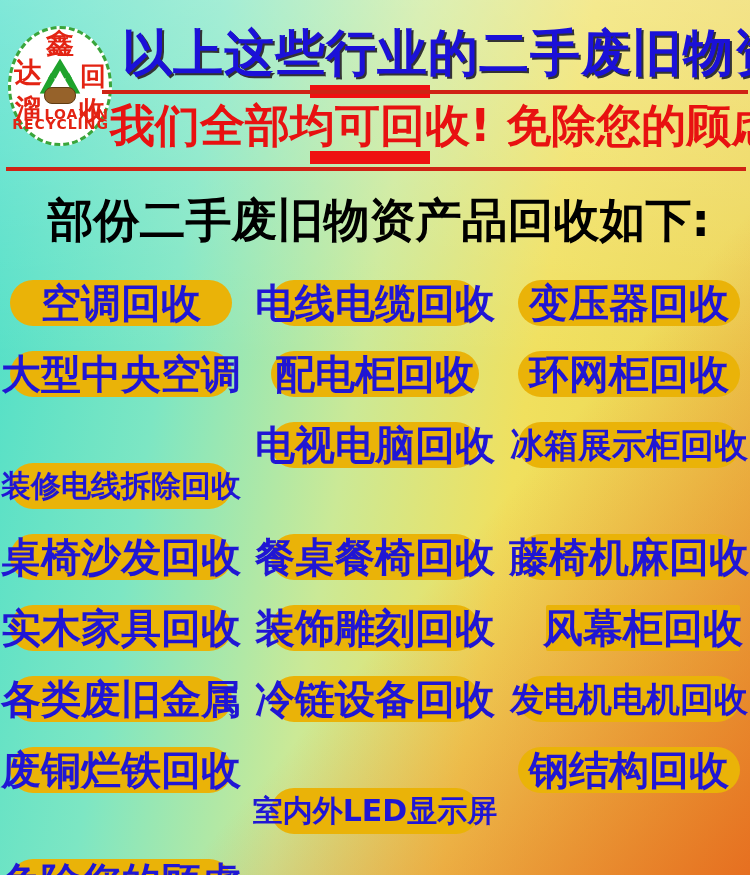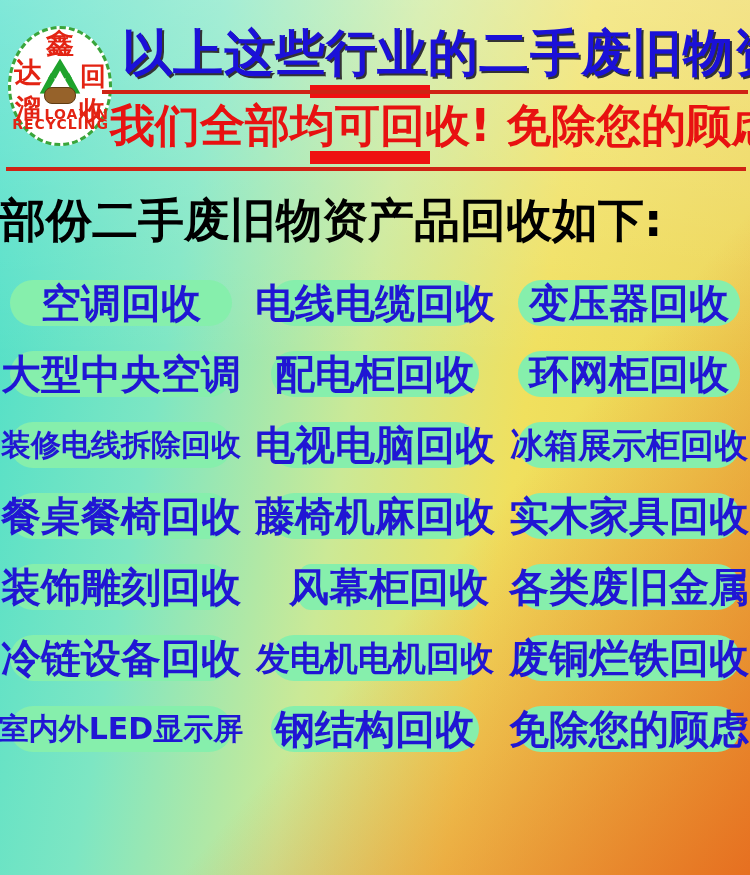--- a/index.html
+++ b/index.html
@@ -44,38 +44,38 @@
     white-space:nowrap;line-height:1.1;
   }
   .rline{position:absolute;height:4px;background:#cf2315;}
   .rline1{left:102px;top:90px;width:646px;}
   .rline2{left:6px;top:167px;width:740px;}
   .rbar{position:absolute;width:120px;height:13px;background:#ee1111;}
   .rbar1{left:310px;top:85px;}
   .rbar2{left:310px;top:151px;}
   
   .section-title{
-    position:absolute;left:0;top:190px;width:710px;text-align:left;
+    position:absolute;left:0;top:190px;width:710px;text-align:right;
     color:#000;font-size:46px;font-weight:900;letter-spacing:0px;white-space:nowrap;
   }
   
   .grid{
     position:absolute;left:10px;top:280px;width:730px;
     display:grid;grid-template-columns:222px 208px 222px;
     column-gap:39px;row-gap:25px;
   }
   .pill{
-    height:46px;background:#86efac;border-radius:23px;
+    height:46px;background:#eab308;border-radius:23px;
     display:flex;align-items:center;justify-content:center;
     color:#2016d4;font-weight:900;font-size:40px;white-space:nowrap;
     line-height:1;
   }
   .pill.m{font-size:34px;}
-  .pill.s{font-size:30px;}
-  .pill.square{border-radius:12px;margin-left:28px;}
+  .pill.s{font-size:30px;margin-top:41px;}
+  .pill.square{border-radius:2px;margin-left:28px;}
 </style>
 </head>
 <body>
 
 <div class="logo">
   <span class="ch ch-top">鑫</span>
   <span class="ch ch-left">达</span>
   <span class="ch ch-right">回</span>
   <span class="ch ch-bl">溜</span>
   <span class="ch ch-br">收</span>
@@ -109,20 +109,21 @@
 <div class="grid">
   <div class="pill">空调回收</div>
   <div class="pill">电线电缆回收</div>
   <div class="pill">变压器回收</div>
   <div class="pill">大型中央空调</div>
   <div class="pill">配电柜回收</div>
   <div class="pill">环网柜回收</div>
   <div class="pill s">装修电线拆除回收</div>
   <div class="pill">电视电脑回收</div>
   <div class="pill m">冰箱展示柜回收</div>
+  <div class="pill">桌椅沙发回收</div>
   <div class="pill">餐桌餐椅回收</div>
   <div class="pill">藤椅机麻回收</div>
   <div class="pill">实木家具回收</div>
   <div class="pill">装饰雕刻回收</div>
   <div class="pill square">风幕柜回收</div>
   <div class="pill">各类废旧金属</div>
   <div class="pill">冷链设备回收</div>
   <div class="pill m">发电机电机回收</div>
   <div class="pill">废铜烂铁回收</div>
   <div class="pill s">室内外LED显示屏</div>

